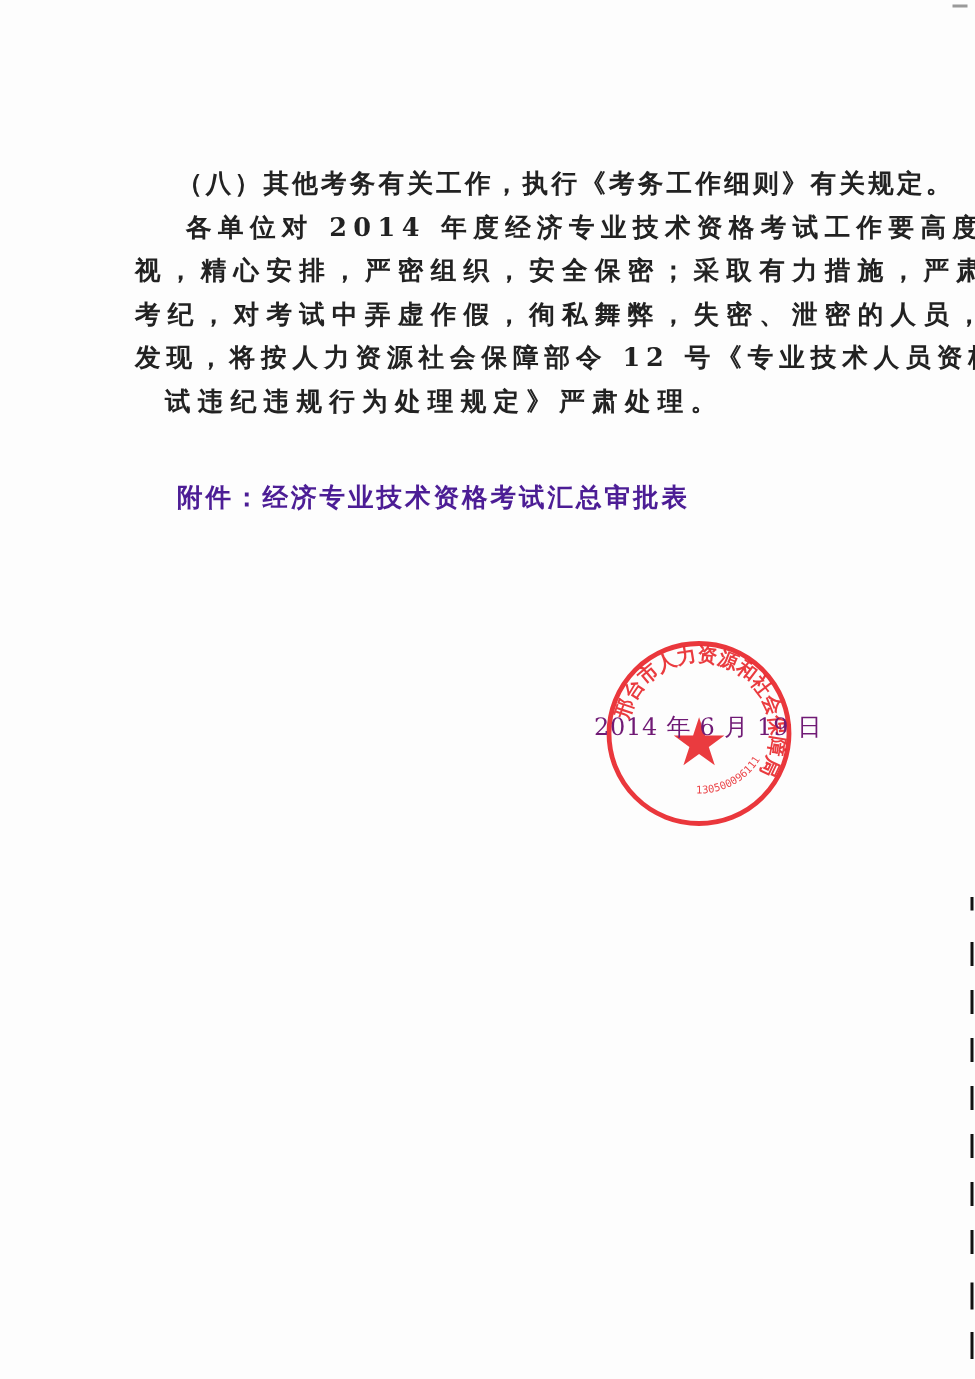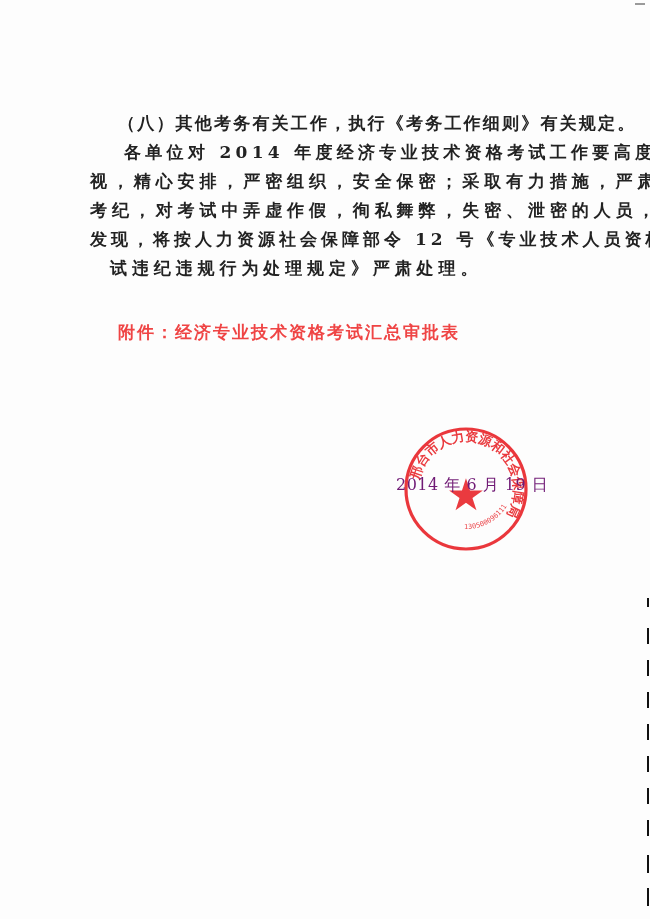--- a/index.html
+++ b/index.html
@@ -66,21 +66,21 @@
   <div class="corner-mark"></div>
 
   <div class="line" style="left:118px; top:112px; letter-spacing:2.2px;">（八）其他考务有关工作，执行《考务工作细则》有关规定。</div>
 
   <div class="line" style="left:124px; top:141px; letter-spacing:4.3px;">各单位对 2014 年度经济专业技术资格考试工作要高度重</div>
   <div class="line" style="left:90px; top:170px; letter-spacing:4.9px;">视，精心安排，严密组织，安全保密；采取有力措施，严肃考风</div>
   <div class="line" style="left:90px; top:199px; letter-spacing:4.9px;">考纪，对考试中弄虚作假，徇私舞弊，失密、泄密的人员，一经</div>
   <div class="line" style="left:90px; top:228px; letter-spacing:4.0px;">发现，将按人力资源社会保障部令 12 号《专业技术人员资格考</div>
   <div class="line" style="left:90px; top:257px; letter-spacing:4.9px;margin-left:20px;">试违纪违规行为处理规定》严肃处理。</div>
 
-  <div class="line" style="left:118px; top:321px; letter-spacing:2.0px; color:#ef4444;">附件：经济专业技术资格考试汇总审批表</div>
+  <div class="line" style="left:118px; top:321px; letter-spacing:2.0px; color:#4c1d95;">附件：经济专业技术资格考试汇总审批表</div>
 
   <svg class="stamp" viewBox="0 0 126 126">
     <defs>
       <path id="ringPath" d="M 63 63 m -48 0 a 48 48 0 1 1 96 0 a 48 48 0 1 1 -96 0"></path>
       <path id="ringPathLower" d="M 22 80 A 48 48 0 0 0 104 80"></path>
     </defs>
     <circle cx="63" cy="63" r="60" fill="none" stroke="#e8262b" stroke-width="3.2" opacity="0.92"></circle>
     <text font-size="13" fill="#e8262b" font-weight="bold" opacity="0.9" font-family="DejaVu Sans, sans-serif">
       <textPath href="#ringPath" startOffset="3%">邢台市人力资源和社会保障局</textPath>
     </text>

